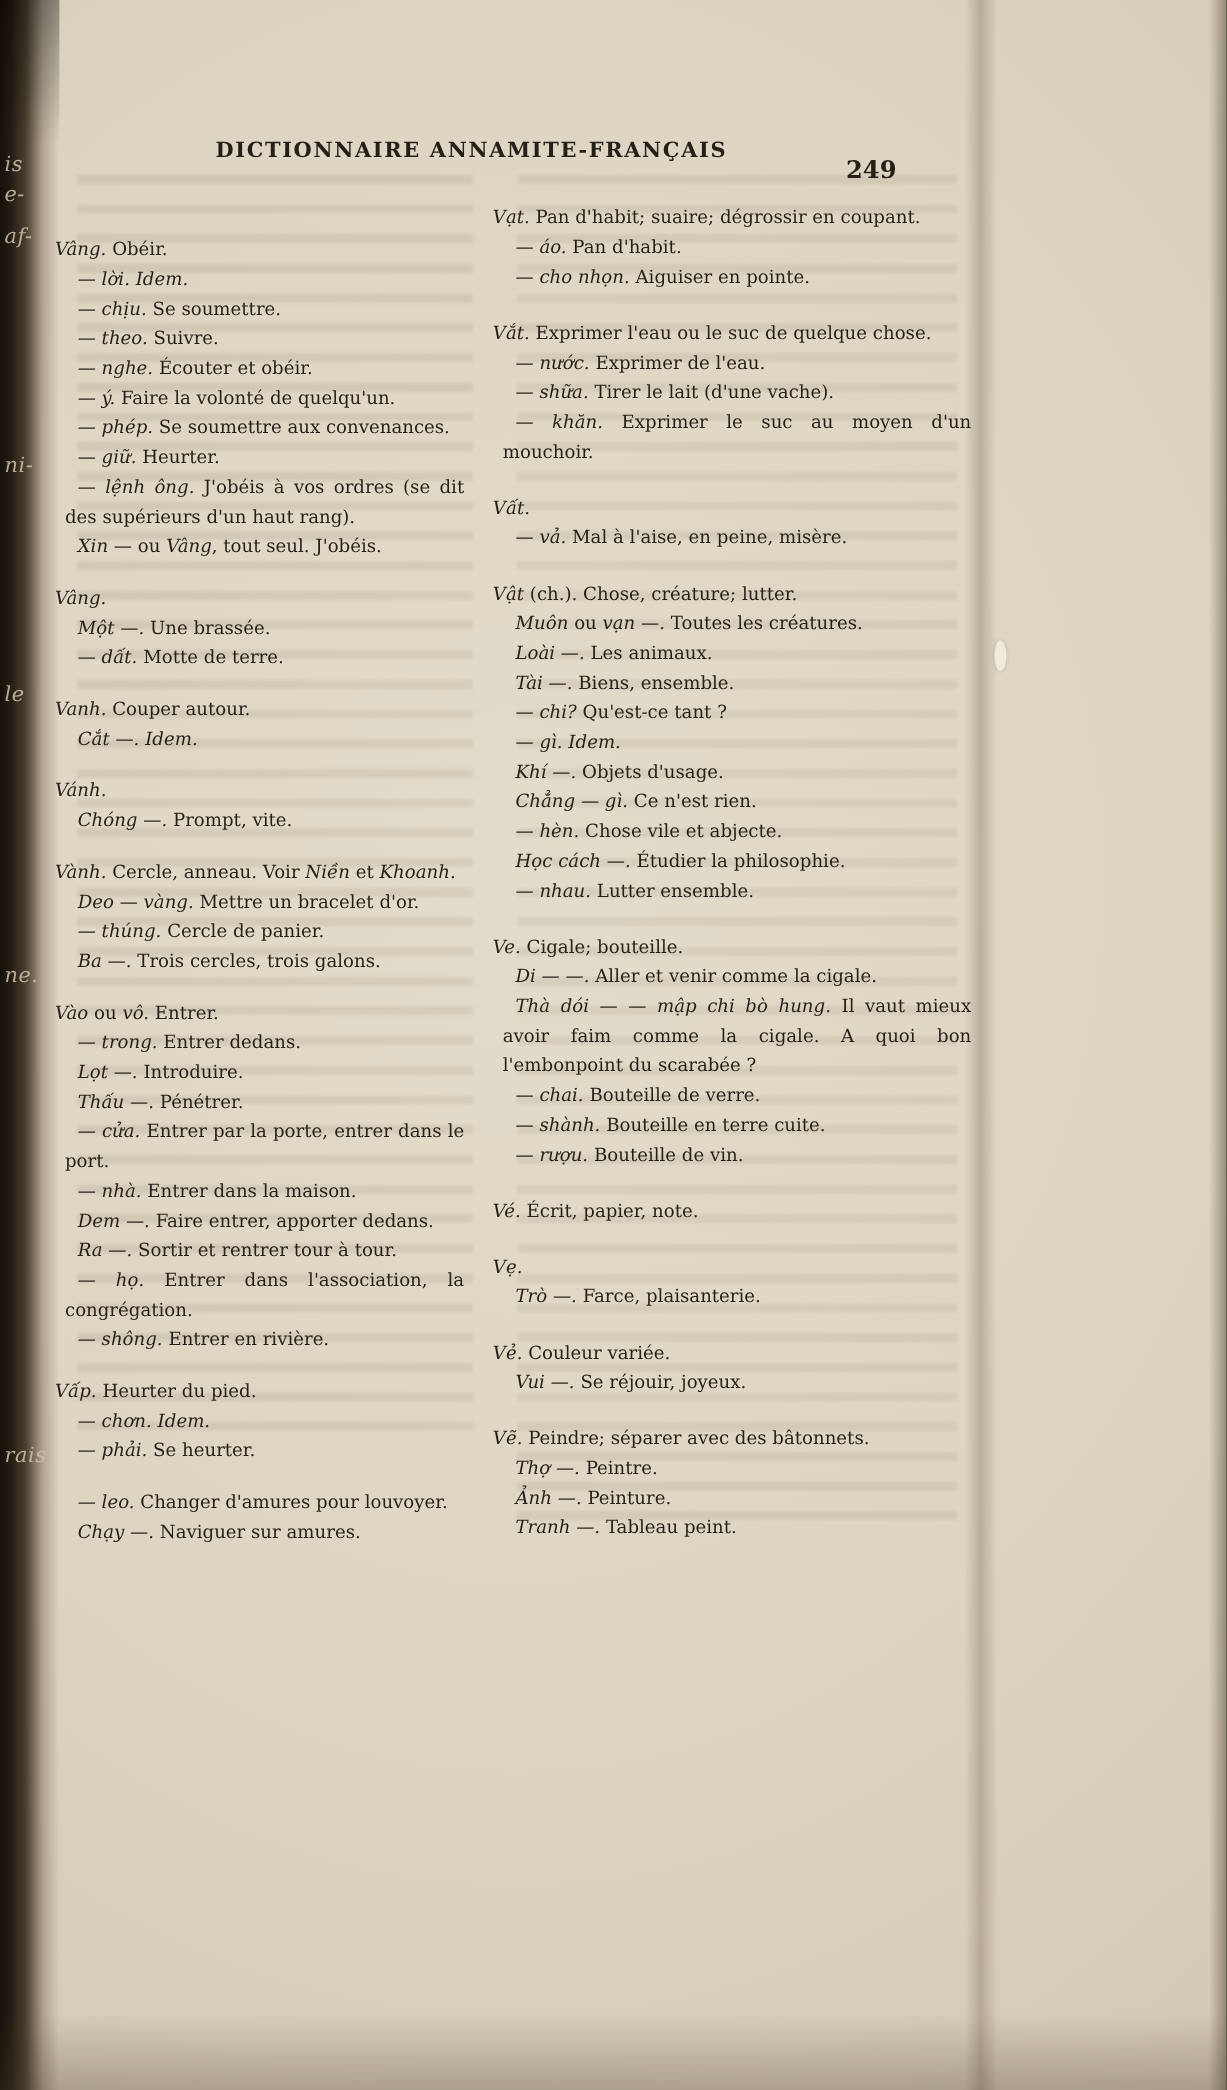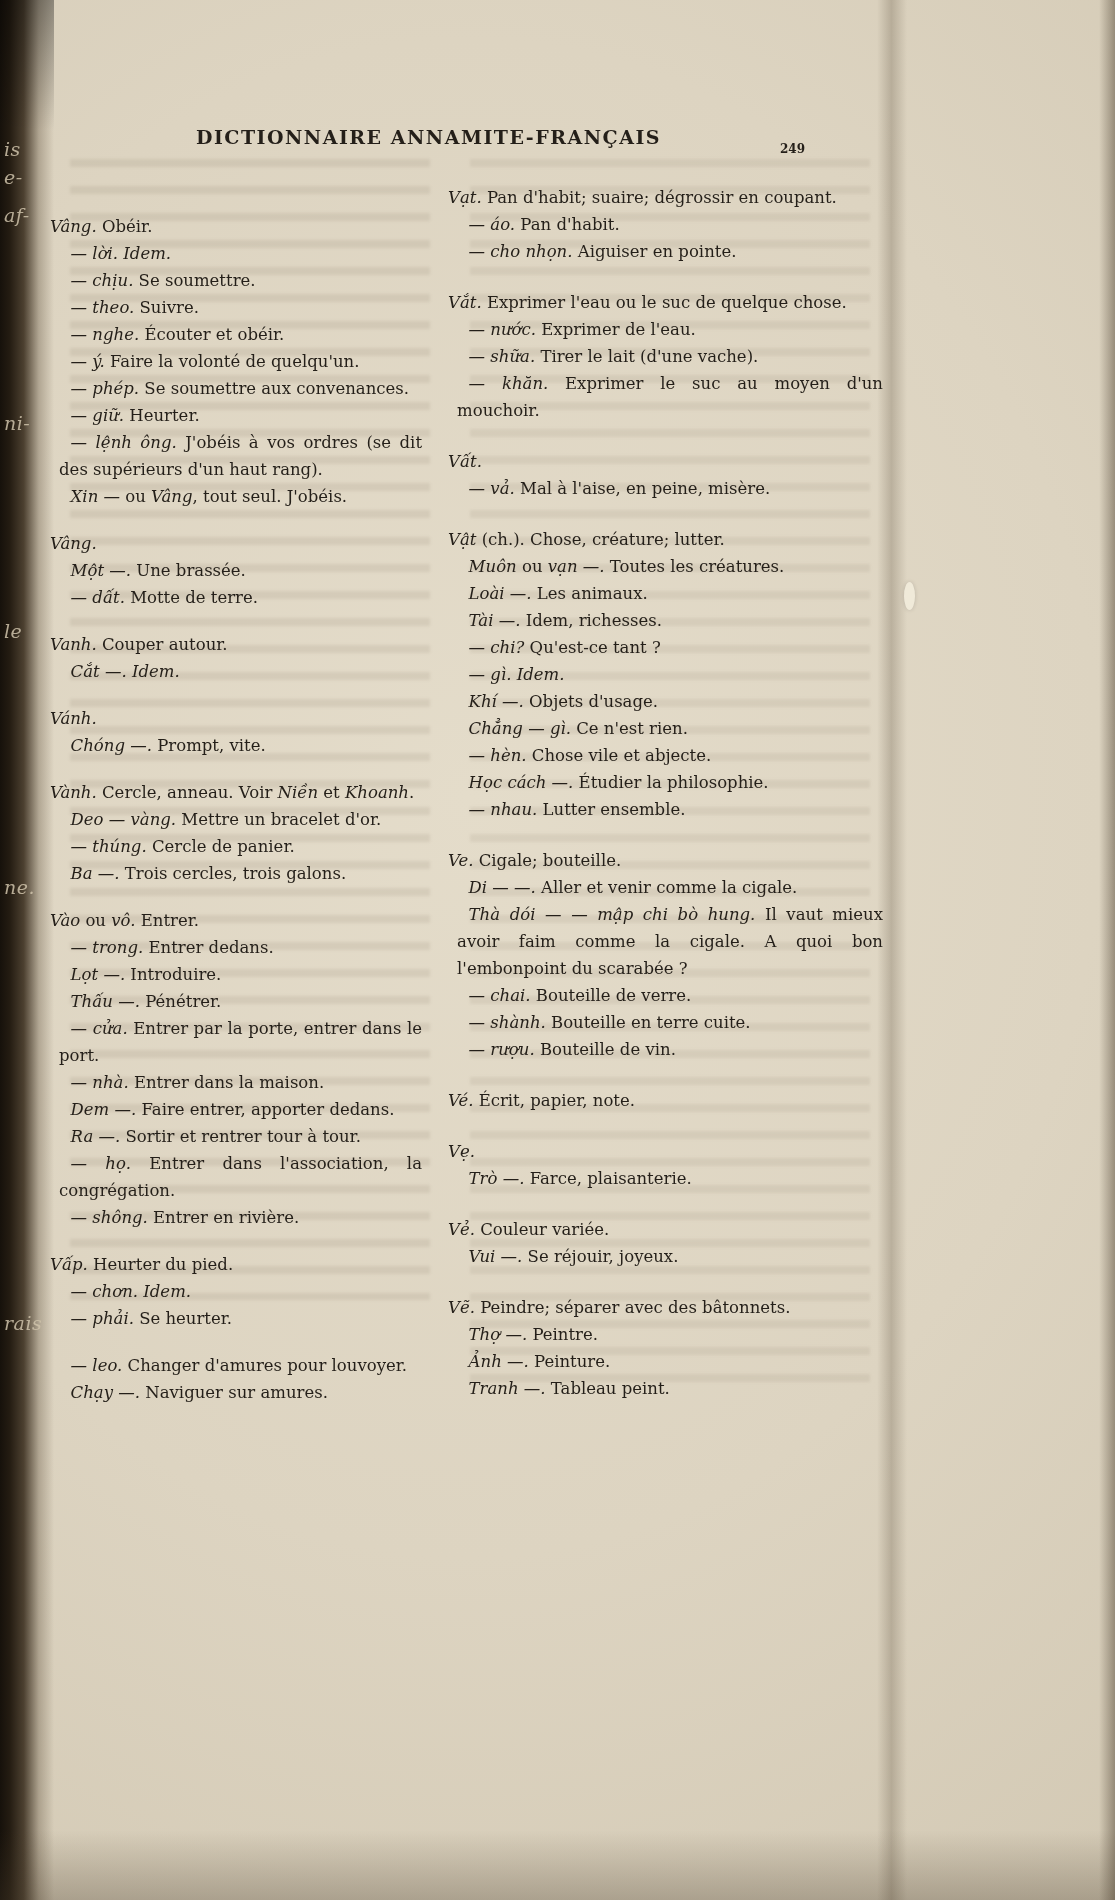--- a/index.html
+++ b/index.html
@@ -51,21 +51,21 @@
     position:absolute;left:4px;color:#cfc3ab;font-size:19px;font-style:italic;
     opacity:.85;letter-spacing:.5px;
   }
   
   .content{position:absolute;left:50px;top:86px;width:833px;color:#241f19;}
   header{position:relative;height:58px;}
   h1{
     margin:0;text-align:center;font-size:19px;font-weight:bold;letter-spacing:1.5px;
     color:#241f19;transform:translateX(-38px);
   }
-  .pagenum{position:absolute;right:78px;top:16px;font-weight:bold;font-size:12px;}
+  .pagenum{position:absolute;right:68px;top:16px;font-weight:bold;font-size:22px;}
   .columns{display:flex;align-items:flex-end;}
   .col-left{width:372px;}
   .divider{width:2px;background:#2b241c;margin:4px 14px 0 10px;}
   .col-right{flex:1;}
   .entry{margin-bottom:20px;}
   .col-right .entry{margin-bottom:24px;}
   .line{font-size:16.5px;line-height:27px;text-align:justify;}
   .line.head{padding-left:1.35em;text-indent:-1.35em;}
   .line.sub{padding-left:.55em;text-indent:.7em;}
   .vi{font-style:italic;}
@@ -164,21 +164,21 @@
             <div class="line sub"><span class="vi">— khăn.</span><span class="fr"> Exprimer le suc au moyen d'un mouchoir.</span></div>
           </div>
           <div class="entry">
             <div class="line head"><span class="vi">Vất.</span></div>
             <div class="line sub"><span class="vi">— vả.</span><span class="fr"> Mal à l'aise, en peine, misère.</span></div>
           </div>
           <div class="entry">
             <div class="line head"><span class="vi">Vật</span><span class="fr"> (ch.). Chose, créature; lutter.</span></div>
             <div class="line sub"><span class="vi">Muôn</span><span class="fr"> ou </span><span class="vi">vạn —.</span><span class="fr"> Toutes les créatures.</span></div>
             <div class="line sub"><span class="vi">Loài —.</span><span class="fr"> Les animaux.</span></div>
-            <div class="line sub"><span class="vi">Tài —.</span><span class="fr"> Idem, richesses.</span></div>
+            <div class="line sub"><span class="vi">Tài —.</span><span class="fr"> Biens, ensemble.</span></div>
             <div class="line sub"><span class="vi">— chi?</span><span class="fr"> Qu'est-ce tant ?</span></div>
             <div class="line sub"><span class="vi">— gì.</span><span class="fr"> </span><span class="vi">Idem.</span></div>
             <div class="line sub"><span class="vi">Khí —.</span><span class="fr"> Objets d'usage.</span></div>
             <div class="line sub"><span class="vi">Chẳng — gì.</span><span class="fr"> Ce n'est rien.</span></div>
             <div class="line sub"><span class="vi">— hèn.</span><span class="fr"> Chose vile et abjecte.</span></div>
             <div class="line sub"><span class="vi">Học cách —.</span><span class="fr"> Étudier la philosophie.</span></div>
             <div class="line sub"><span class="vi">— nhau.</span><span class="fr"> Lutter ensemble.</span></div>
           </div>
           <div class="entry">
             <div class="line head"><span class="vi">Ve.</span><span class="fr"> Cigale; bouteille.</span></div>

